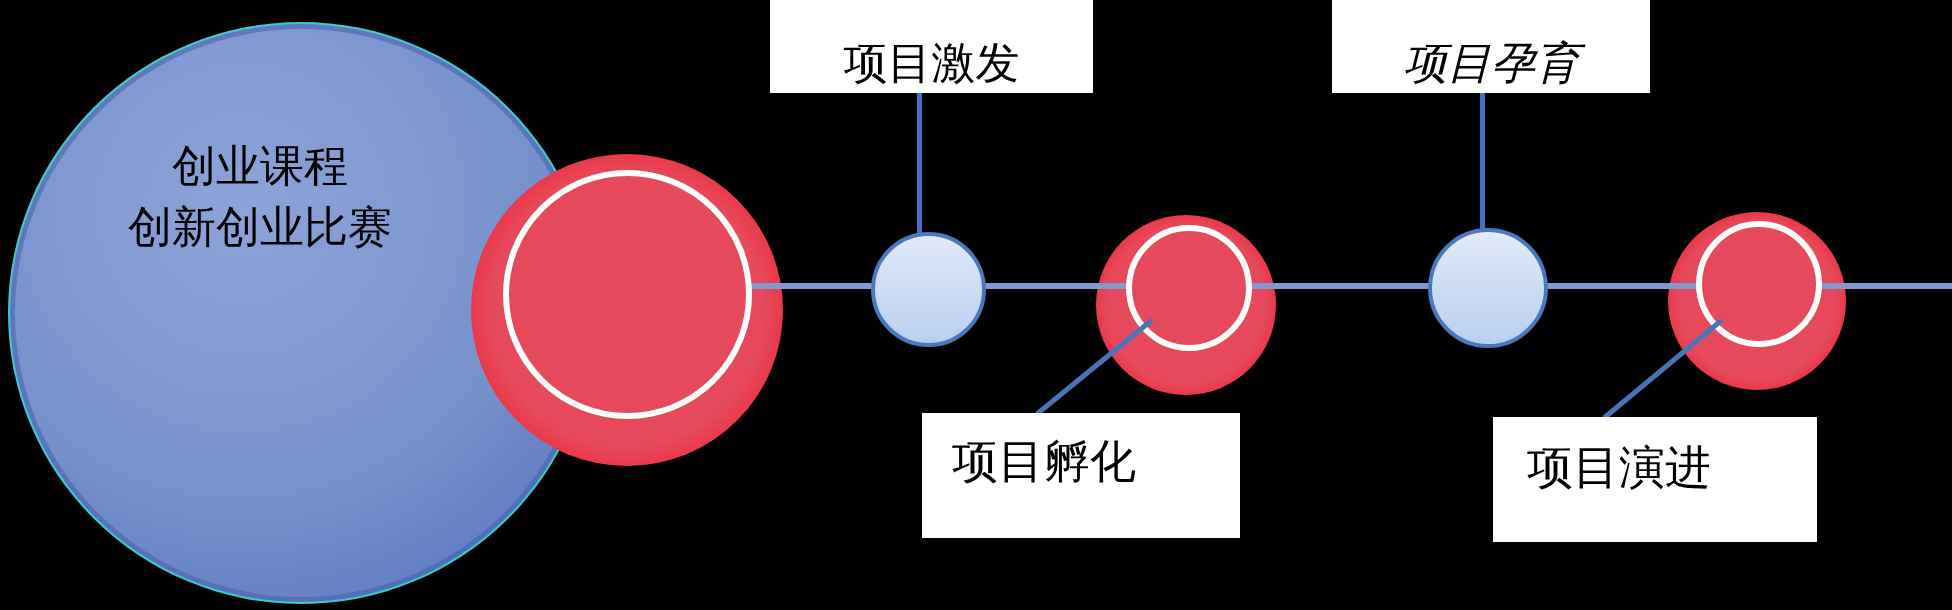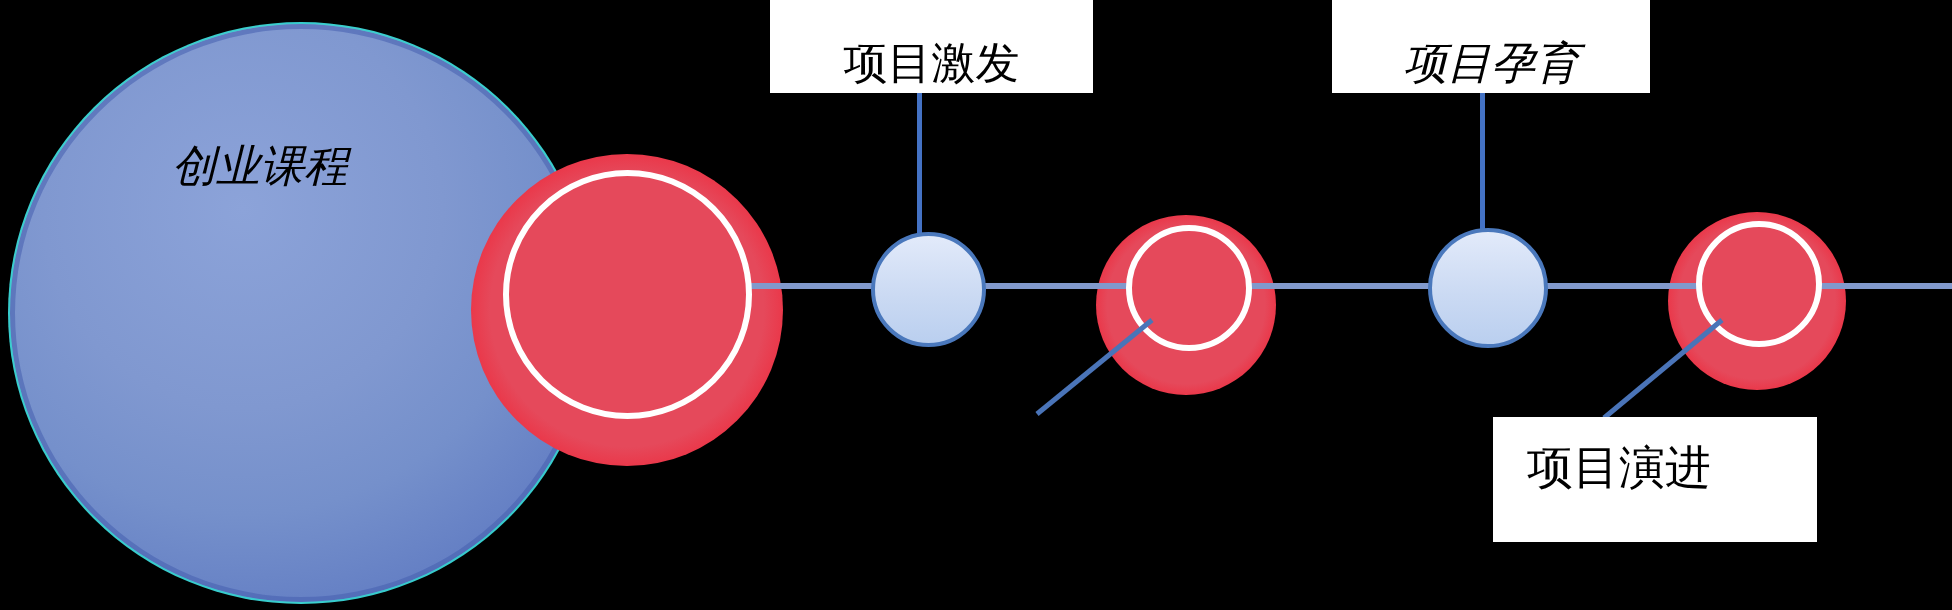--- a/index.html
+++ b/index.html
@@ -20,21 +20,20 @@
   .source-circle {
     position: absolute;
     left: 8px; top: 22px;
     width: 582px; height: 578px;
     border-radius: 50%;
     background: radial-gradient(circle at 40% 32%,
       #8CA3D9 0%, #8098D0 38%, #7590CB 58%, #647FC4 78%, #5B76C0 92%, #5672BE 100%);
     border: 2px solid rgba(47, 216, 206, 0.85);
     box-shadow: inset 0 0 0 5px rgba(70, 95, 175, 0.55);
     z-index: 1;
-    font-style: italic;
   }
   .source-circle-text {
     position: absolute;
     left: 0; top: 112px;
     width: 500px;
     text-align: center;
     font-size: 44px;
     line-height: 61px;
     color: #000000;
   }
@@ -122,20 +121,21 @@
   .label-evolve   { left: 1493px; top: 417px; width: 324px; height: 125px; padding: 20px 16px 0 34px; }
 </style>
 </head>
 <body>
 
 <div class="canvas">
 
   <div class="source-circle">
     <div class="source-circle-text">
       <div>创业课程</div>
+      <div>创新创业比赛</div>
     </div>
   </div>
 
   <div class="glow glow-overlap"></div>
   <div class="glow glow-incubate"></div>
   <div class="glow glow-evolve"></div>
 
   <div class="spine"></div>
 
   <div class="vline vline-spark"></div>
@@ -152,17 +152,20 @@
     <line x1="1152" y1="320" x2="1037" y2="414" stroke="#4A74B8" stroke-width="5"></line>
     <line x1="1722" y1="320" x2="1604" y2="418" stroke="#4A74B8" stroke-width="5"></line>
   </svg>
 
   <div class="label-box label-top label-spark">
     <span>项目激发</span>
   </div>
   <div class="label-box label-top label-gestation">
     <span>项目孕育</span>
   </div>
+  <div class="label-box label-bottom label-incubate">
+    <span>项目孵化</span>
+  </div>
   <div class="label-box label-bottom label-evolve">
     <span>项目演进</span>
   </div>
 
 </div>
 
 </body></html>

